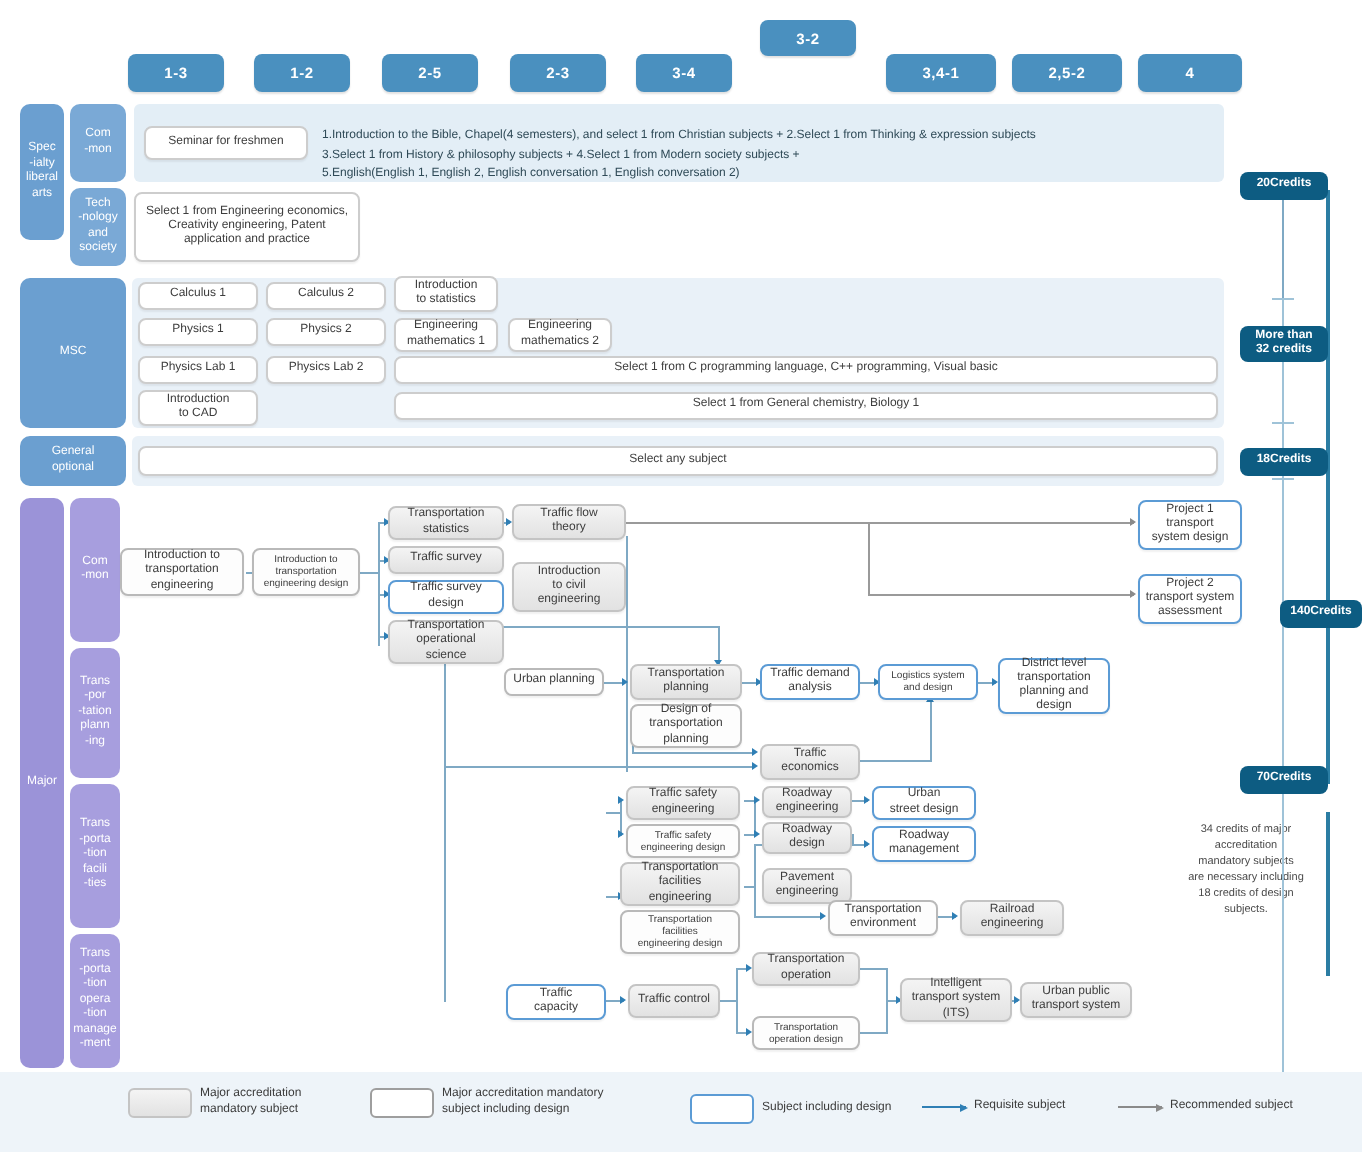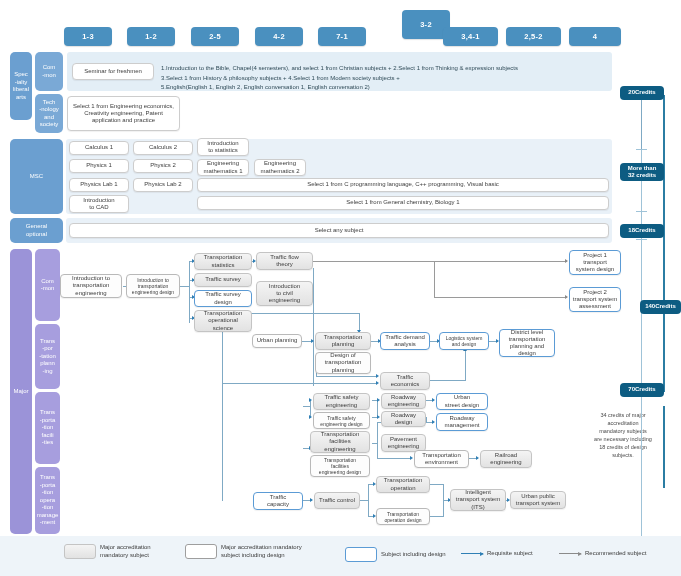--- a/index.html
+++ b/index.html
@@ -132,26 +132,26 @@
   <div class="abs sem" style="left:64px;top:27px;width:48px;height:19px;">
       <span>1-3</span>
     </div>
   <div class="abs sem" style="left:127px;top:27px;width:48px;height:19px;">
       <span>1-2</span>
     </div>
   <div class="abs sem" style="left:191px;top:27px;width:48px;height:19px;">
       <span>2-5</span>
     </div>
   <div class="abs sem" style="left:255px;top:27px;width:48px;height:19px;">
-      <span>4-2</span>
+      <span>2-3</span>
     </div>
   <div class="abs sem" style="left:318px;top:27px;width:48px;height:19px;">
-      <span>7-1</span>
-    </div>
-  <div class="abs sem" style="left:380px;top:10px;width:48px;height:29px;margin-left:22px;">
+      <span>3-4</span>
+    </div>
+  <div class="abs sem" style="left:380px;top:10px;width:48px;height:18px;">
       <span>3-2</span>
     </div>
   <div class="abs sem" style="left:443px;top:27px;width:55px;height:19px;">
       <span>3,4-1</span>
     </div>
   <div class="abs sem" style="left:506px;top:27px;width:55px;height:19px;">
       <span>2,5-2</span>
     </div>
   <div class="abs sem" style="left:569px;top:27px;width:52px;height:19px;">
       <span>4</span>

